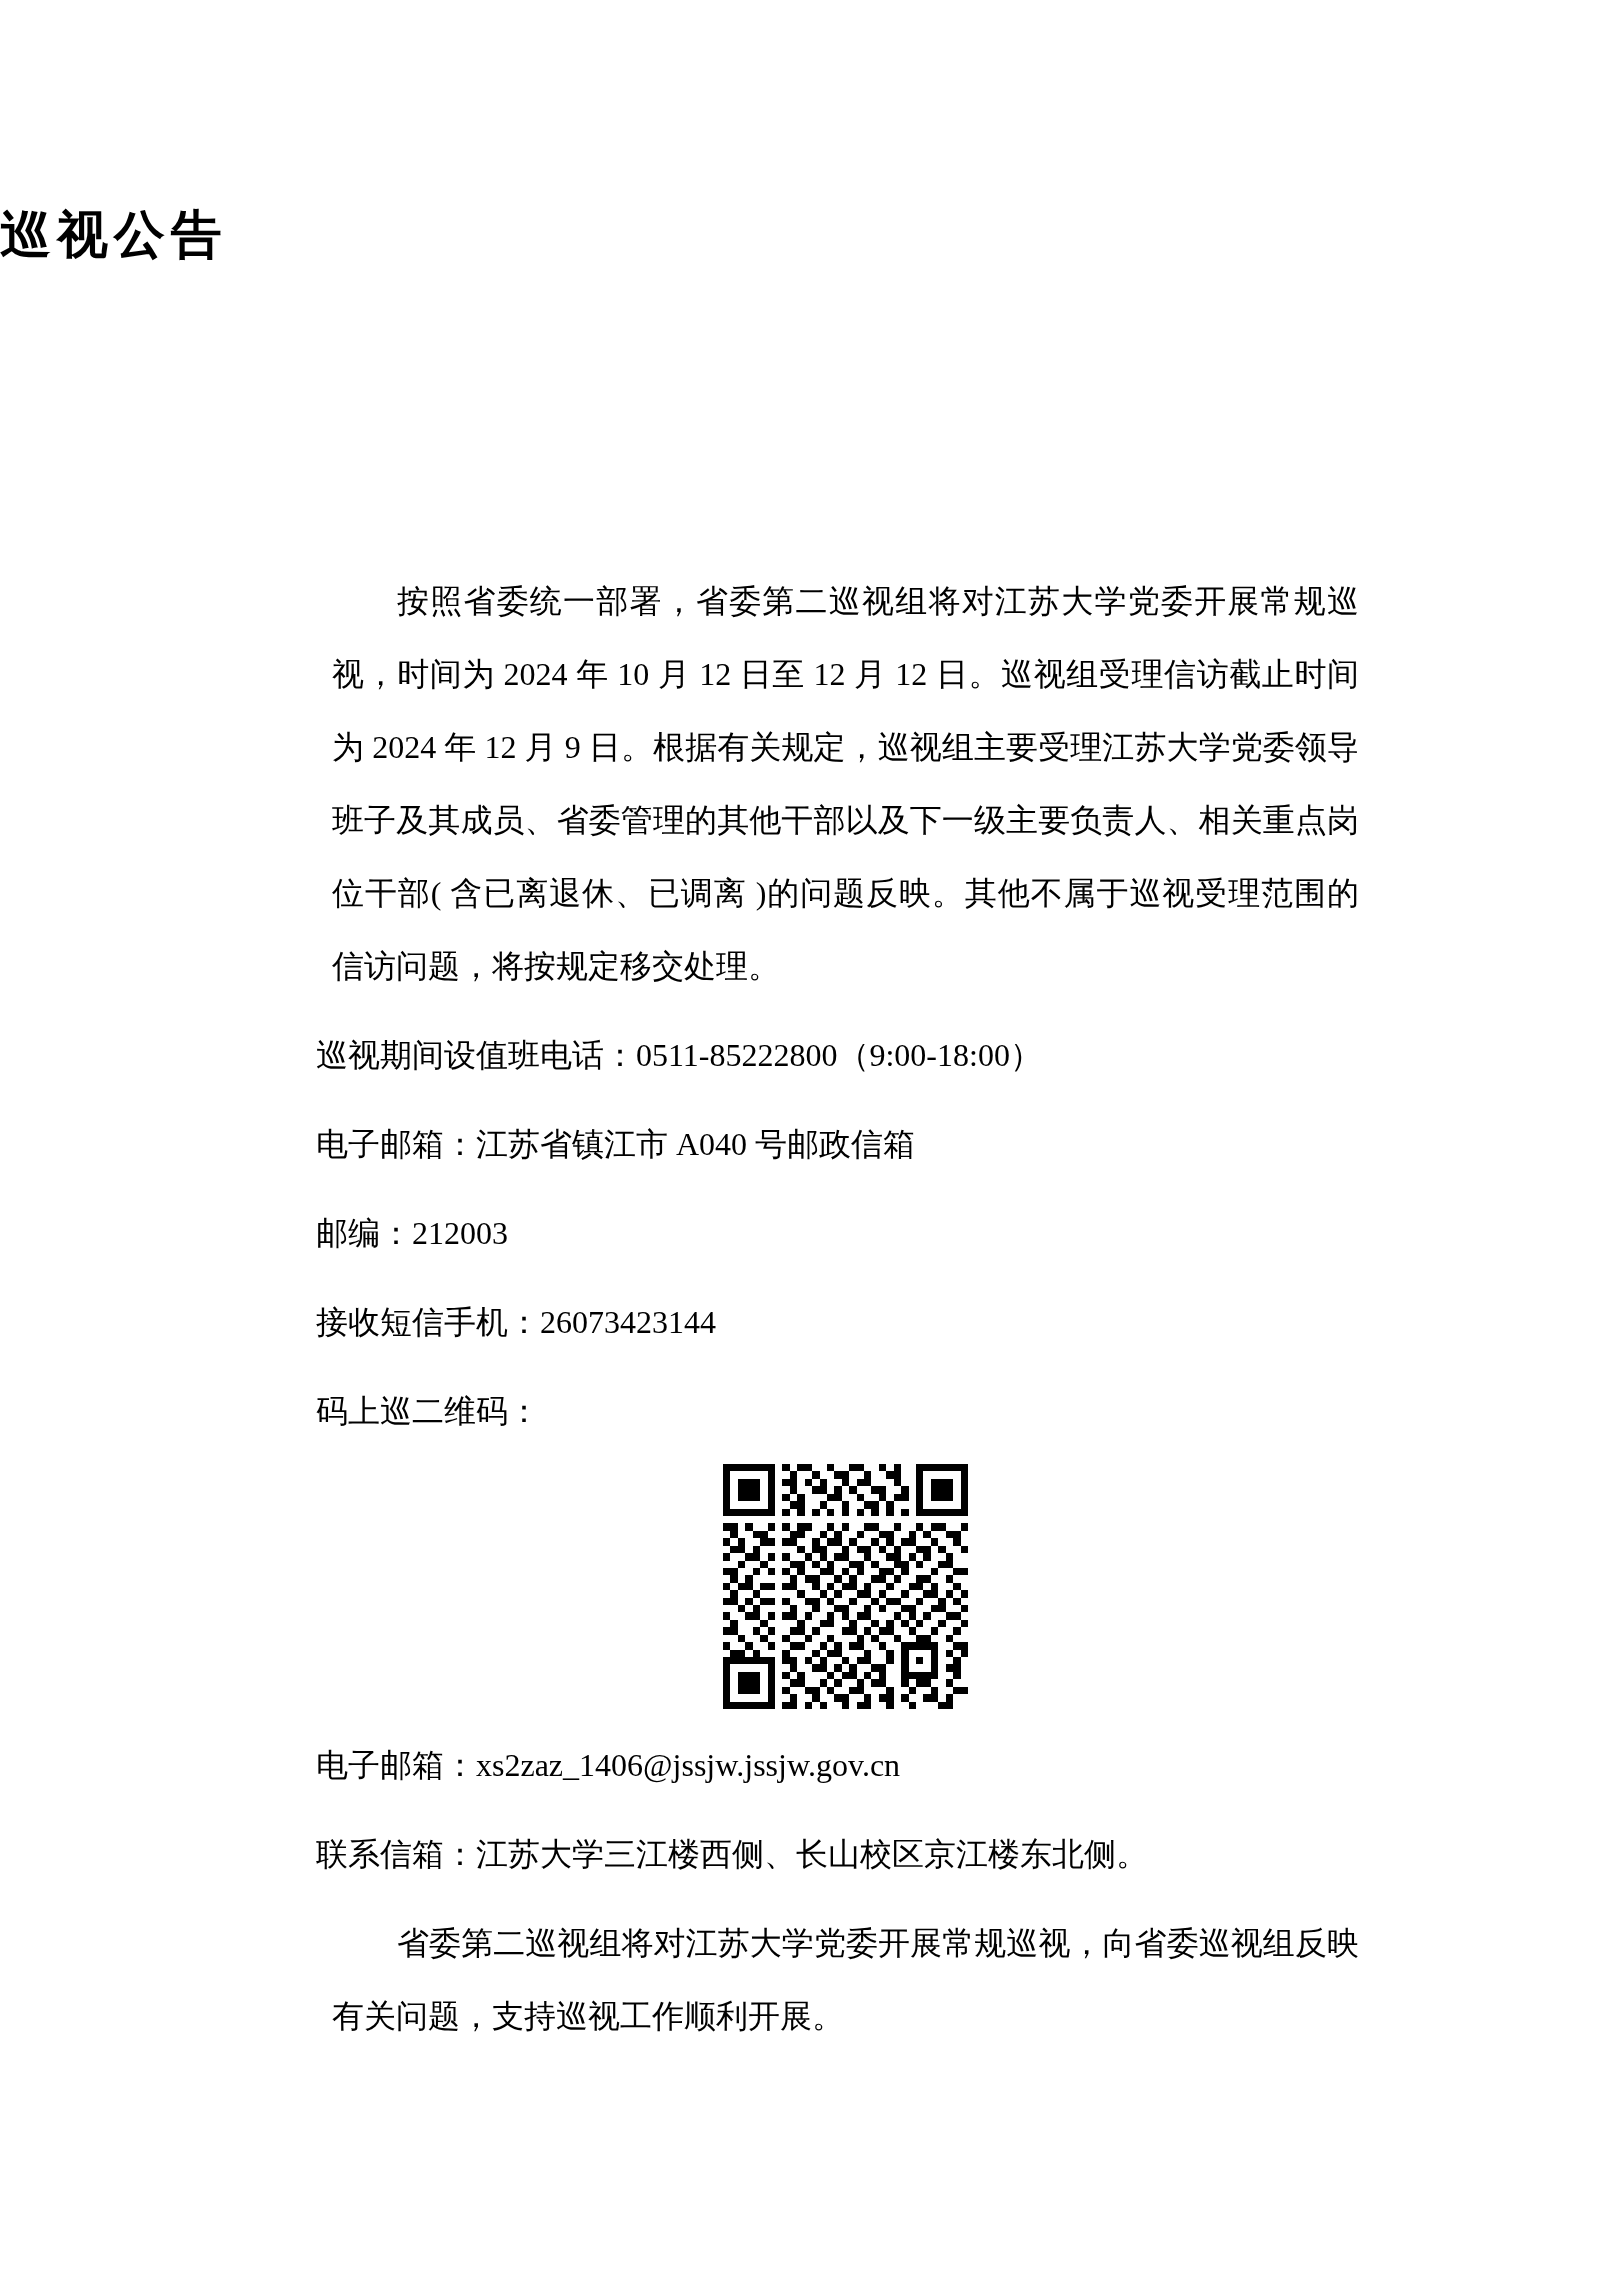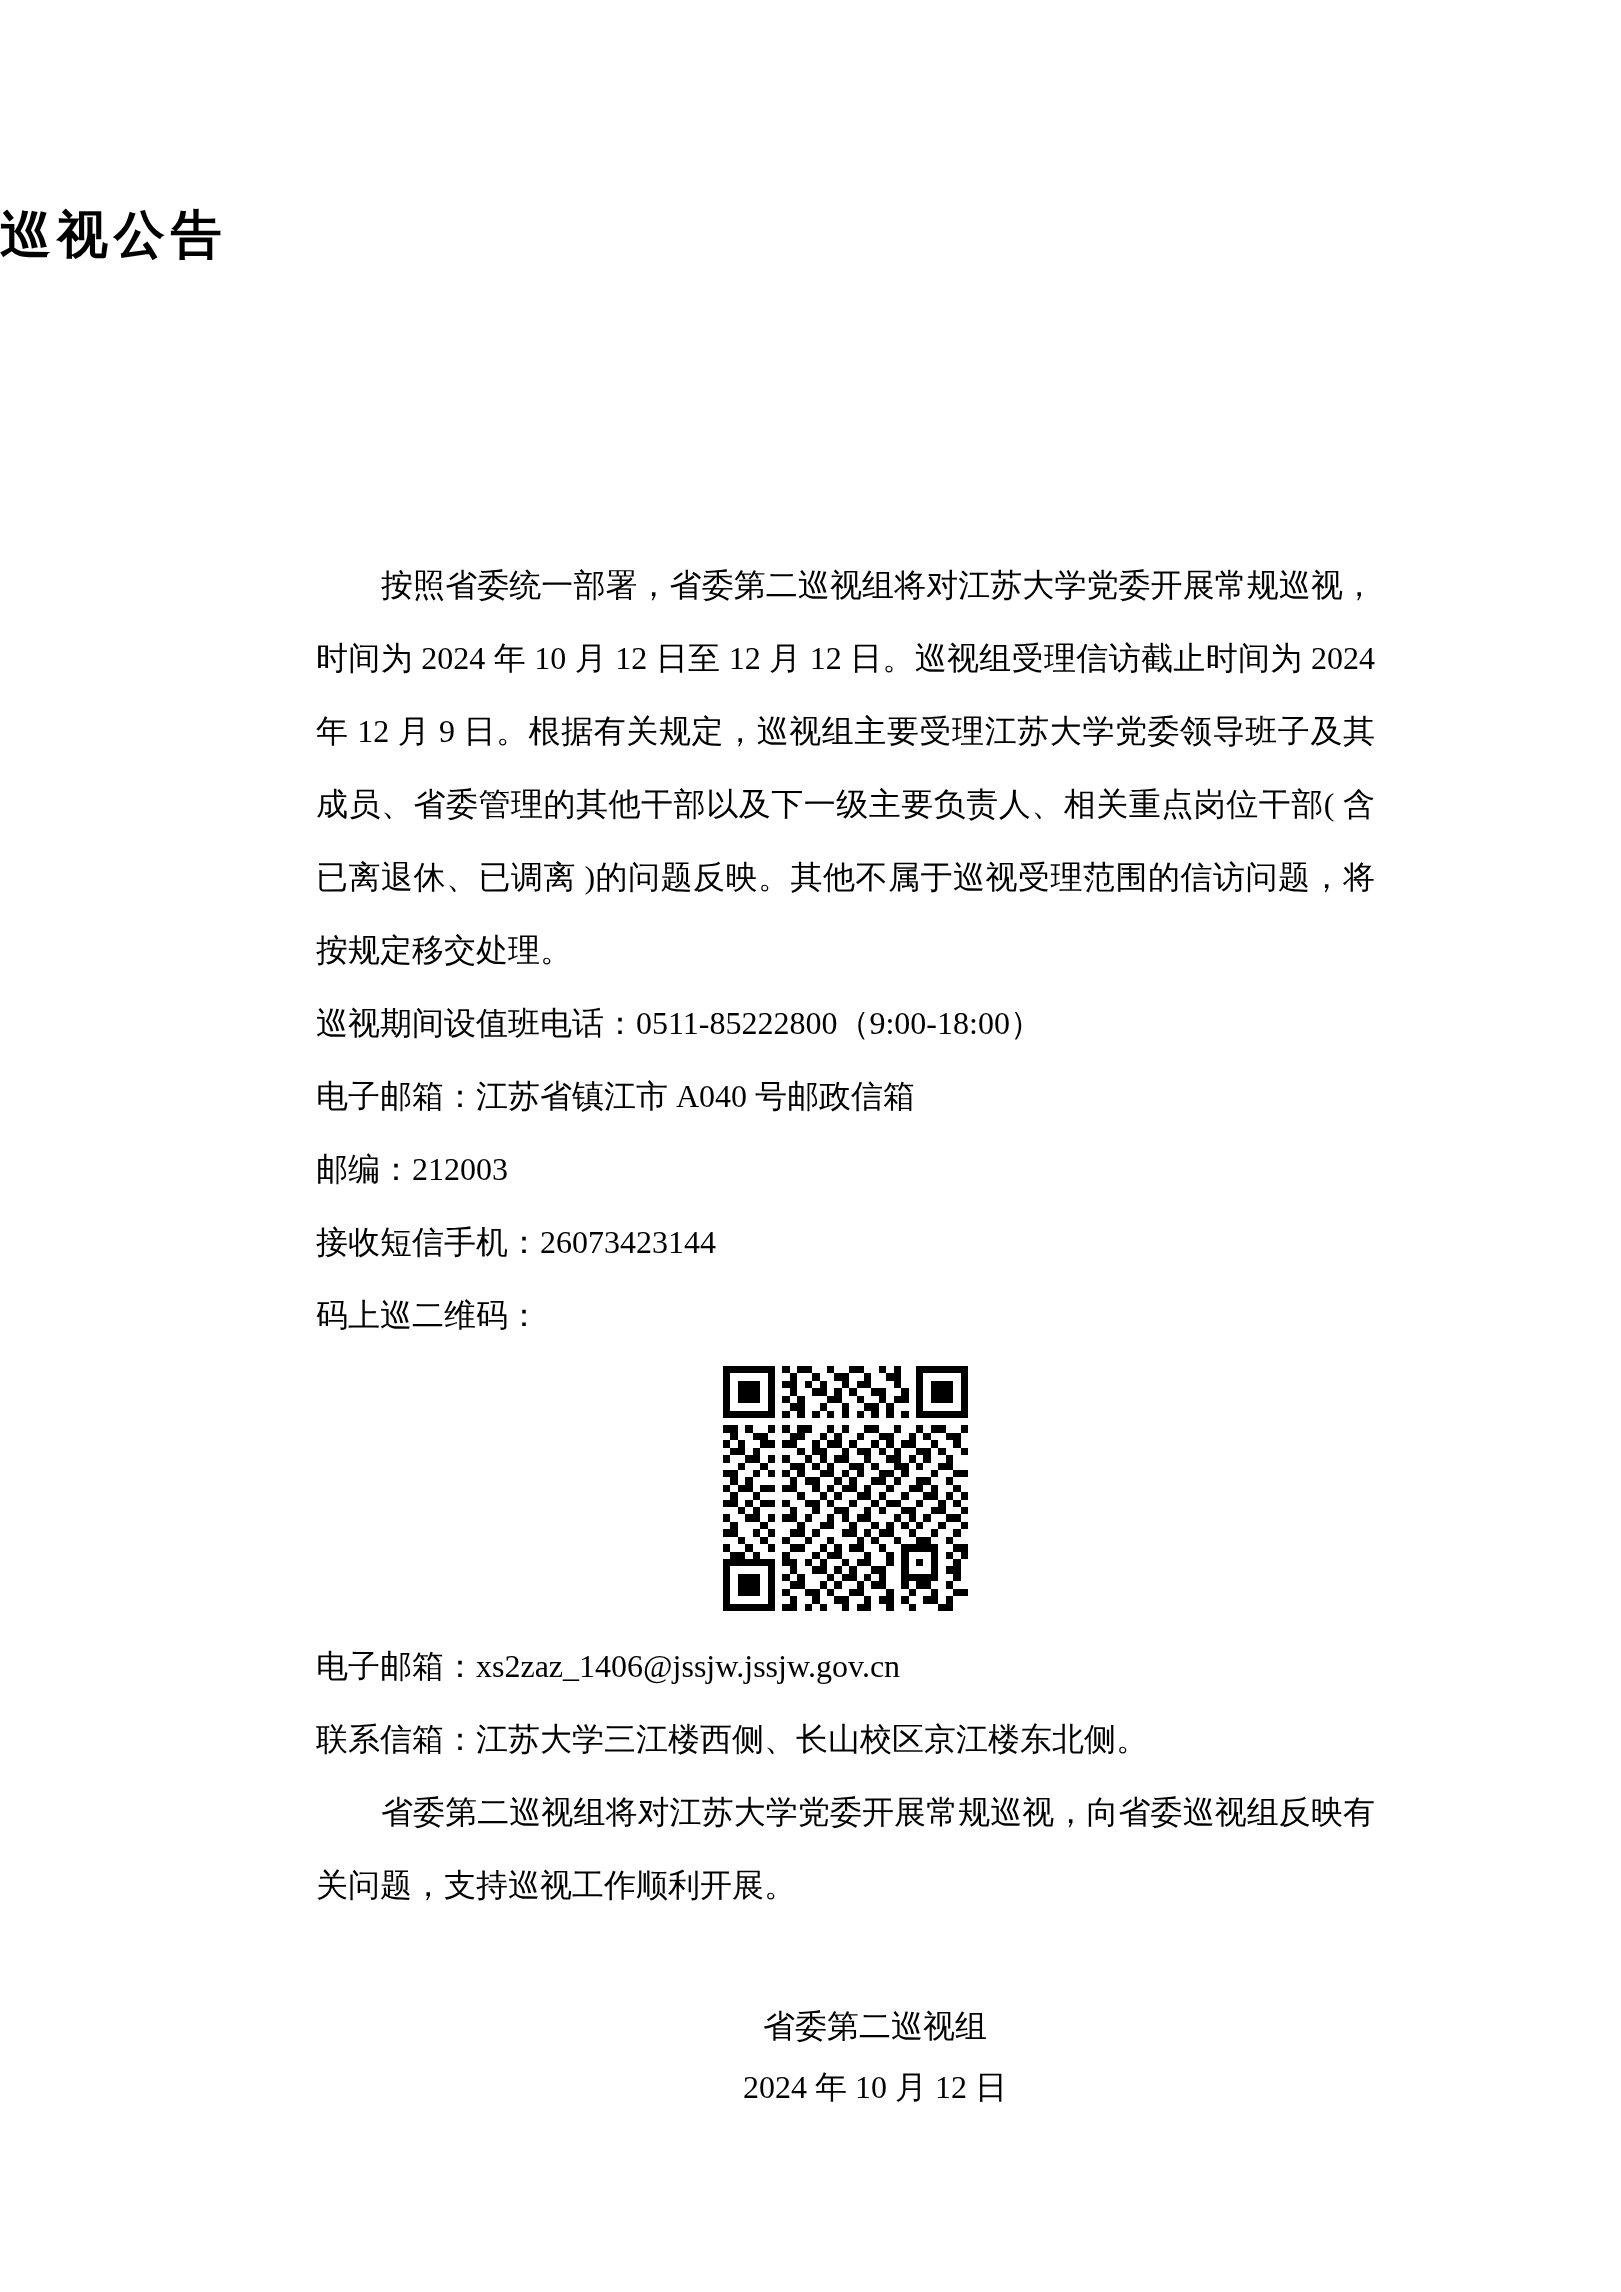--- a/index.html
+++ b/index.html
@@ -30,21 +30,21 @@
     margin-bottom: 0;
     font-family: "DejaVu Serif", "Liberation Serif", serif;
   }
   .content {
     position: absolute;
     left: 316px;
     top: 348px;
     width: 1059px;
   }
   p {
-    margin: 0;
+    margin: 16px;
     font-size: 32px;
     line-height: 73px;
     text-align: justify;
     text-justify: inter-ideograph;
   }
   .para-indent {
     text-indent: 65px;
   }
   .line-item {
     text-indent: 0;
@@ -420,20 +420,16 @@
             <rect x="29" y="32" width="2" height="1"></rect>
         </g>
       </svg>
     </div>
 
     <p class="line-item">电子邮箱：xs2zaz_1406@jssjw.jssjw.gov.cn</p>
     <p class="line-item">联系信箱：江苏大学三江楼西侧、长山校区京江楼东北侧。</p>
 
     <p class="para-indent">省委第二巡视组将对江苏大学党委开展常规巡视，向省委巡视组反映有关问题，支持巡视工作顺利开展。</p>
 
-    <div class="signature">
-      <p class="sig-line-1">省委第二巡视组</p>
-      <p class="sig-line-2">2024 年 10 月 12 日</p>
-    </div>
 
   </div>
 </div>
 
 
 </body></html>

